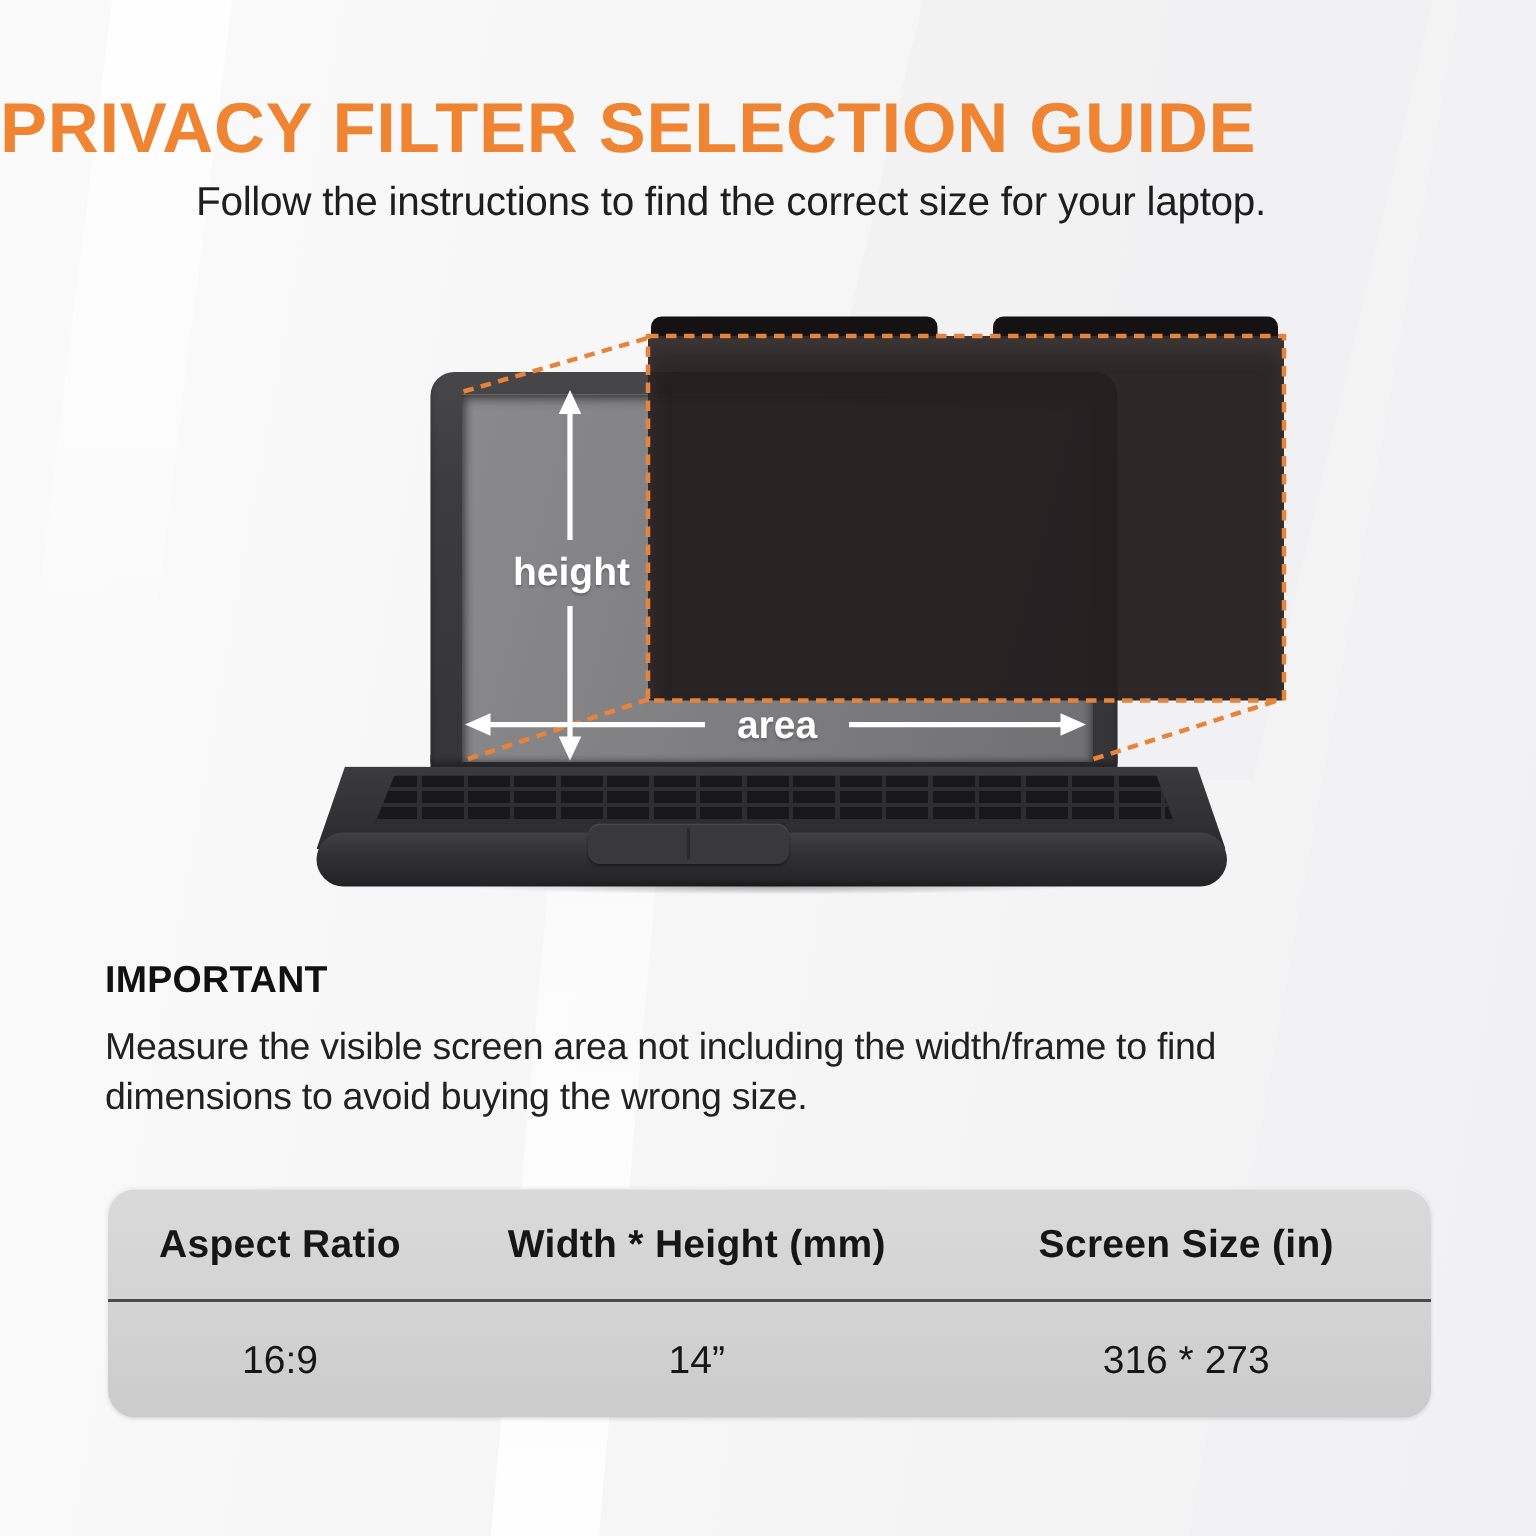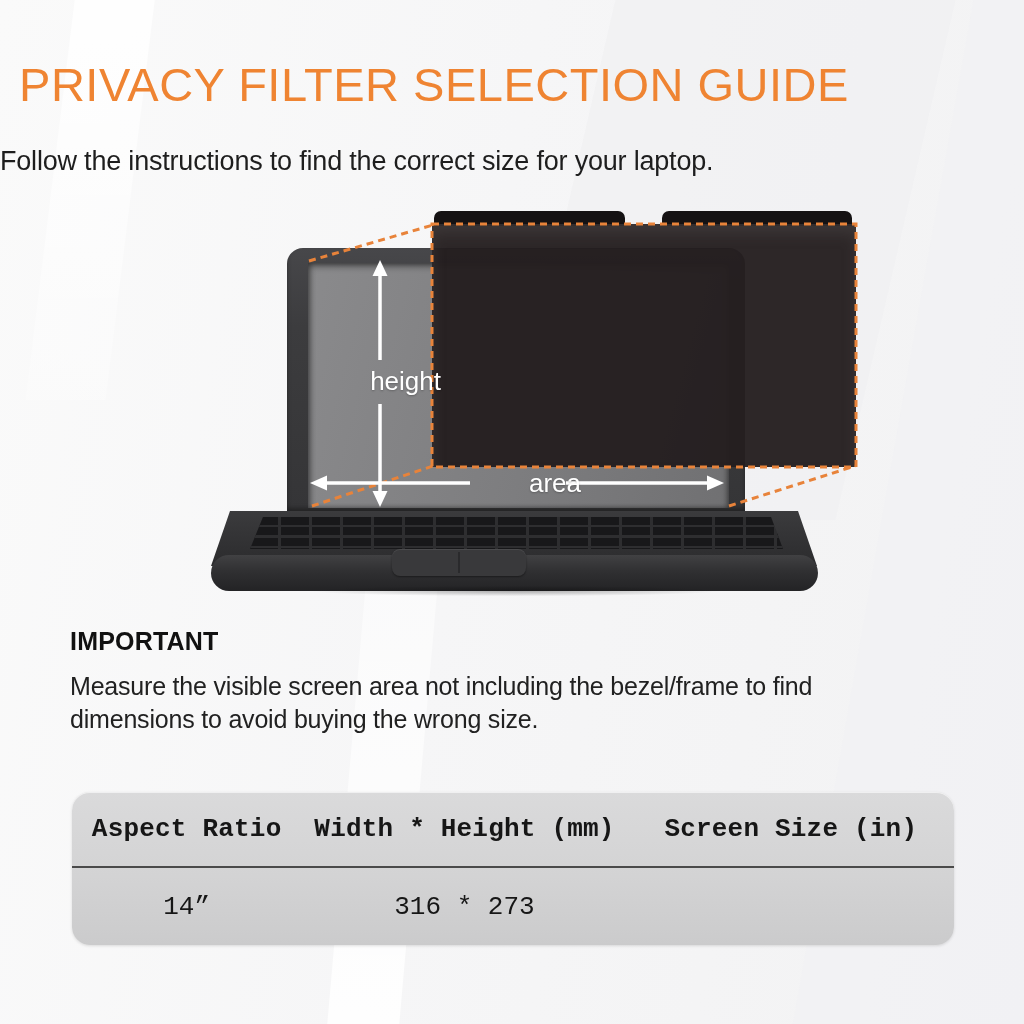--- a/index.html
+++ b/index.html
@@ -17,27 +17,27 @@
     background:linear-gradient(180deg,rgba(255,255,255,.95),rgba(255,255,255,.25));}
   .band.b2{left:346px;top:540px;width:72px;height:540px;transform:skewX(-5deg);
     background:linear-gradient(180deg,rgba(255,255,255,.45),rgba(255,255,255,.95));}
   .band.b3{left:560px;top:-40px;width:340px;height:560px;transform:skewX(-13deg);
     background:rgba(238,238,240,.55);}
   .band.b4{left:880px;top:-40px;width:260px;height:1140px;transform:skewX(-10deg);
     background:rgba(241,241,243,.7);}
 
   
   .title{
-    position:absolute;left:0;top:60px;width:868px;text-align:center;
-    font-size:47px;line-height:50px;font-weight:normal;letter-spacing:.5px;
+    position:absolute;left:0;top:60px;width:868px;
+    font-size:47px;line-height:50px;font-weight:bold;letter-spacing:.5px;
     color:#ef8432;
   }
   .subtitle{
-    position:absolute;left:0;top:118px;width:844px;text-align:left;
-    font-size:27px;line-height:32px;font-weight:500;color:#1e1e1e;letter-spacing:-.2px;margin-top:27px;
+    position:absolute;left:0;top:118px;width:844px;text-align:right;
+    font-size:27px;line-height:32px;font-weight:500;color:#1e1e1e;letter-spacing:-.2px;
   }
 
   
   .hinge{position:absolute;left:287px;top:502px;width:458px;height:12px;background:#232325;border-radius:2px;}
   .lid{
     position:absolute;left:287px;top:248px;width:458px;height:263px;
     background:linear-gradient(180deg,#47474a 0%,#3c3c3e 30%,#353537 100%);
     border-radius:16px 16px 3px 3px;
     box-shadow:inset 0 -3px 4px rgba(0,0,0,.35);
   }
@@ -80,40 +80,39 @@
   .filter .tab.right{left:230px;width:190px;}
   .filter .body{
     position:absolute;left:0;top:13px;width:424px;height:243px;
     background:rgba(36,30,31,.96);border-radius:2px;
     box-shadow:inset 0 10px 14px rgba(90,82,84,.35);
   }
 
   
   .overlay{position:absolute;left:0;top:0;width:1024px;height:640px;pointer-events:none;}
   .dim-label{
-    position:absolute;color:#ffffff;font-size:26px;font-weight:400;text-align:right;
+    position:absolute;color:#ffffff;font-size:26px;font-weight:700;text-align:center;
     text-shadow:0 1px 2px rgba(0,0,0,.25);
   }
   .dim-label.height{left:321px;top:366px;width:120px;}
   .dim-label.width{left:455px;top:468px;width:126px;}
 
   
   .important{position:absolute;left:70px;top:622px;width:890px;}
   .important h2{
-    margin:4px 0 14px 0;font-size:25px;line-height:30px;font-weight:bold;color:#111;letter-spacing:.2px;
+    margin:16px 0 14px 0;font-size:25px;line-height:30px;font-weight:bold;color:#111;letter-spacing:.2px;
   }
   .important .line{font-size:25px;line-height:33px;color:#212121;letter-spacing:-.2px;}
 
   
   .size-table{
     position:absolute;left:72px;top:792px;width:882px;height:153px;border-radius:18px;
     background:linear-gradient(180deg,#dadadb 0%,#d3d3d4 55%,#cbcbcc 100%);
     box-shadow:inset 0 1px 0 rgba(255,255,255,.6),0 1px 3px rgba(0,0,0,.12);
     overflow:hidden;
-    font-family:Liberation Mono, monospace;
   }
   .size-table .row{display:grid;grid-template-columns:26% 37% 37%;align-items:center;}
   .size-table .row.head{height:74px;}
   .size-table .row.data{height:77px;}
   .size-table .cell{text-align:center;font-size:26px;color:#161616;}
   .size-table .row.head .cell{font-weight:bold;letter-spacing:.2px;}
   .size-table .divider{height:2px;background:#4a4a4a;}
 </style>
 </head>
 <body>
@@ -165,30 +164,31 @@
       <line x1="566" y1="483" x2="708" y2="483"></line>
       <polygon points="310,483 327,475.5 327,490.5" stroke="none"></polygon>
       <polygon points="724,483 707,475.5 707,490.5" stroke="none"></polygon>
     </g>
   </svg>
   <div class="dim-label height">height</div>
   <div class="dim-label width">area</div>
 
   <div class="important">
     <h2>IMPORTANT</h2>
-    <div class="line">Measure the visible screen area not including the bezel/frame to find</div>
+    <div class="line">Measure the visible screen area not including the width/frame to find</div>
     <div class="line">dimensions to avoid buying the wrong size.</div>
   </div>
 
   <div class="size-table">
     <div class="row head">
       <div class="cell">Aspect Ratio</div>
       <div class="cell">Width * Height (mm)</div>
       <div class="cell">Screen Size (in)</div>
     </div>
     <div class="divider"></div>
     <div class="row data">
+      <div class="cell">16:9</div>
       <div class="cell">14”</div>
       <div class="cell">316 * 273</div>
     </div>
   </div>
 
 </div>
 
 </body></html>

